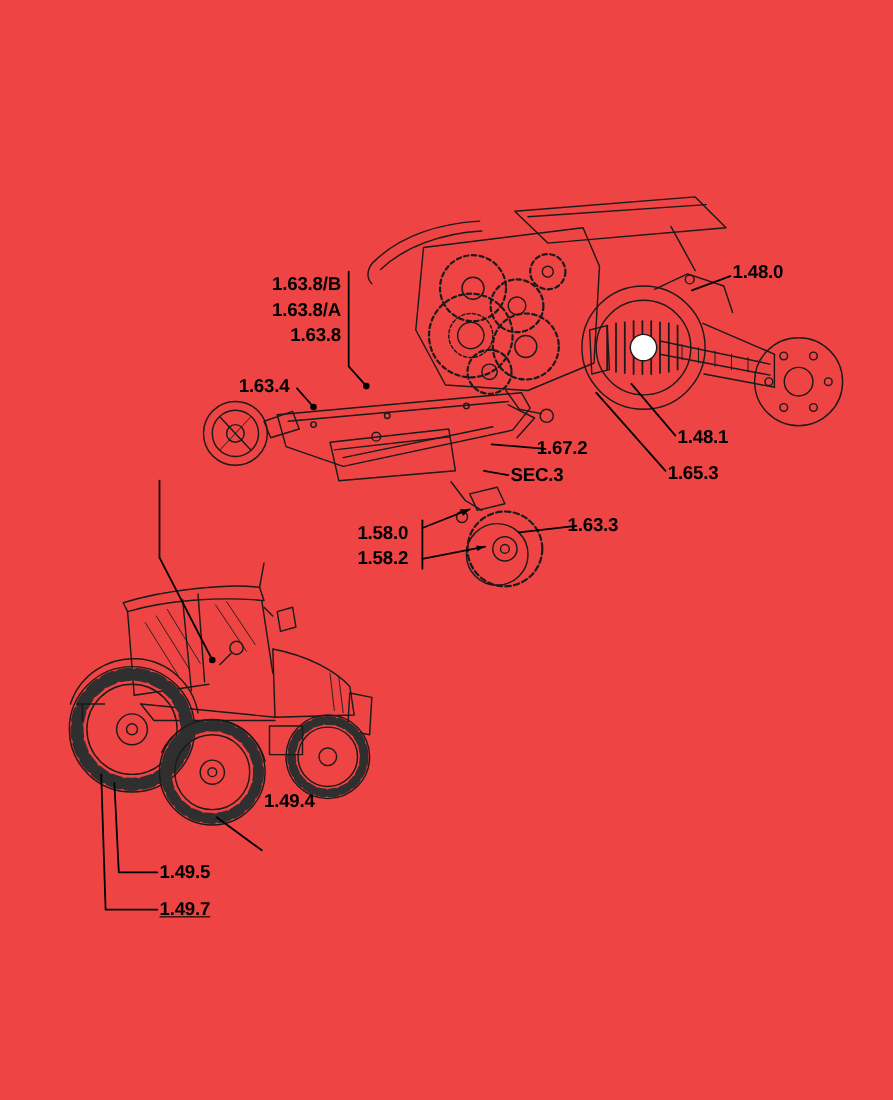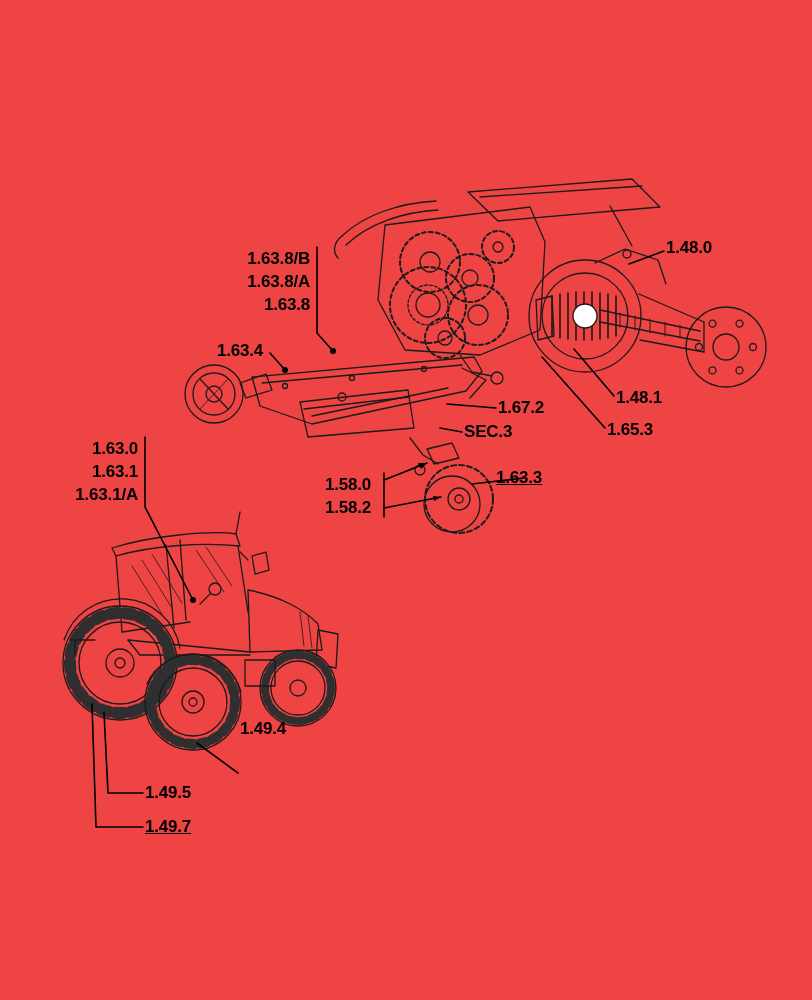--- a/index.html
+++ b/index.html
@@ -194,35 +194,30 @@
       <polyline points="143,827 96,827 92,704"></polyline>
     </g>
   </svg>
 
   <div class="label-group" style="left:228px; top:247px; width:82px;">
     <div class="label-line">1.63.8/B</div>
     <div class="label-line">1.63.8/A</div>
     <div class="label-line">1.63.8</div>
   </div>
 
-  <div class="label-group" style="left:56px; top:437px; width:82px;">
-    <div class="label-line">1.63.0</div>
-    <div class="label-line">1.63.1</div>
-    <div class="label-line">1.63.1/A</div>
-  </div>
 
   <div class="label-group" style="left:319px; top:473px; width:52px;">
     <div class="label-line">1.58.0</div>
     <div class="label-line">1.58.2</div>
   </div>
 
   <div class="label" style="left:217px; top:342px;">1.63.4</div>
   <div class="label" style="left:666px; top:239px;">1.48.0</div>
-  <div class="label" style="left:498px; top:399px;">1.67.2</div>
+  <div class="label" style="left:488px; top:399px;">1.67.2</div>
   <div class="label" style="left:464px; top:423px;">SEC.3</div>
   <div class="label" style="left:616px; top:389px;">1.48.1</div>
   <div class="label" style="left:607px; top:421px;">1.65.3</div>
-  <div class="label" style="left:496px; top:469px;text-decoration:underline;">1.63.3</div>
+  <div class="label" style="left:516px; top:469px;">1.63.3</div>
   <div class="label" style="left:240px; top:720px;">1.49.4</div>
   <div class="label" style="left:145px; top:784px;">1.49.5</div>
   <div class="label" style="left:145px; top:818px;text-decoration:underline;">1.49.7</div>
 
 </div>
 
 </body></html>

